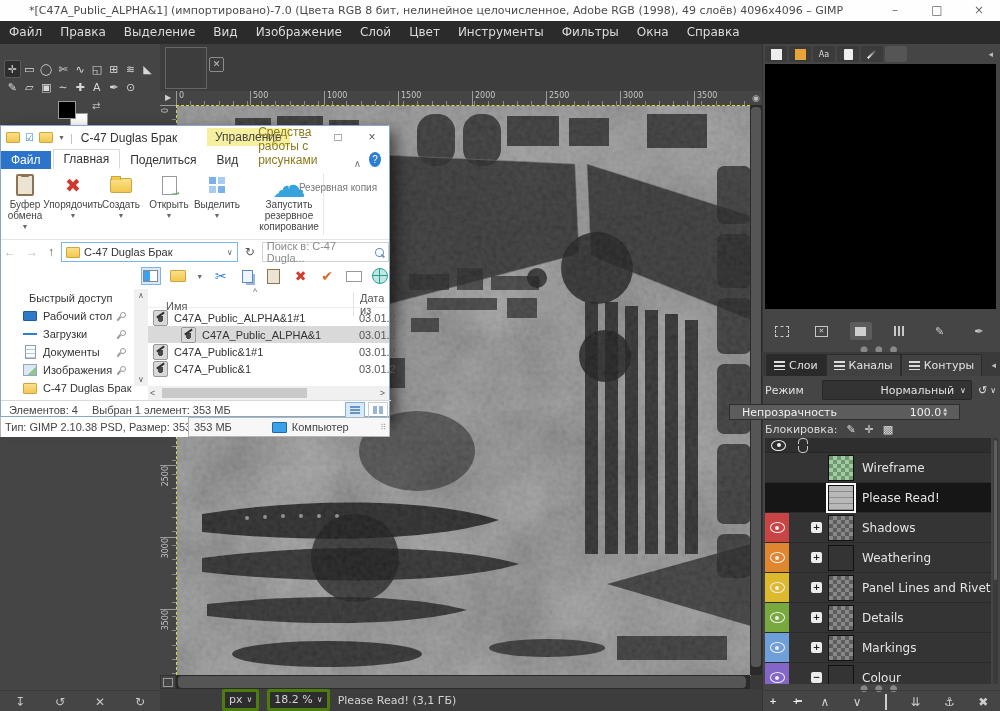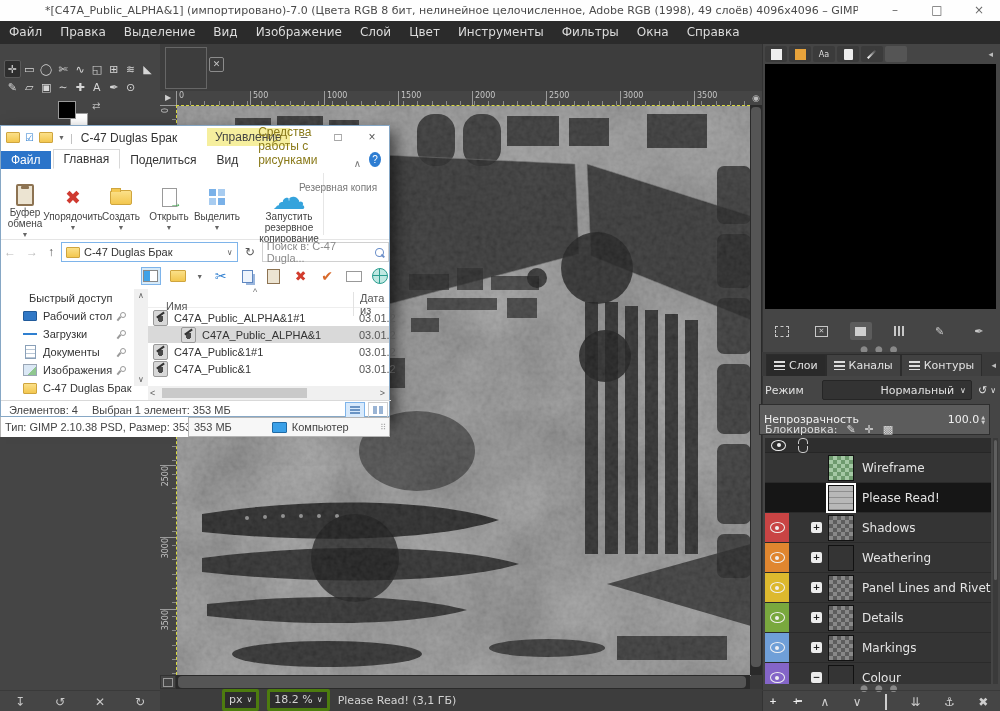--- a/index.html
+++ b/index.html
@@ -1,21 +1,21 @@
 <!DOCTYPE html>
 <html><head>
 <meta charset="utf-8">
 <style>
   html,body{margin:0;padding:0;background:#222;}
   #stage{position:relative;width:1000px;height:711px;overflow:hidden;
     font-family:"DejaVu Sans","Liberation Sans",sans-serif;font-size:11px;
     background:#454545;-webkit-font-smoothing:antialiased;}
   .abs{position:absolute;}
   
-  .titlebar{left:0;top:0;width:1000px;height:21px;background:#fefefe;display:flex;align-items:center;color:#4a4a4a;gap:16px;}
+  .titlebar{left:0;top:0;width:1000px;height:21px;background:#fefefe;display:flex;align-items:center;color:#4a4a4a;}
   .appicon{width:14px;height:14px;margin:0 7px 0 8px;border-radius:2px;
     background:#2c2c2c radial-gradient(circle at 30% 30%,#555 0 2px,transparent 2px),radial-gradient(circle at 70% 60%,#666 0 2px,#2c2c2c 3px);}
   .titletext{font-size:11px;white-space:nowrap;overflow:hidden;flex:1;}
   .wbtns{display:flex;height:100%;}
   .wbtn{width:42px;text-align:center;line-height:21px;color:#6a6a6a;font-size:12px;}
   .menubar{left:0;top:21px;width:1000px;height:23px;background:#2b2b2b;display:flex;align-items:center;border-bottom:1px solid #1f1f1f;}
   .menubar span{padding:0 9px;color:#dcdcdc;font-size:12px;line-height:23px;}
   
   .leftdock{left:0;top:44px;width:160px;height:667px;background:#454545;border-right:1px solid #333;}
   .toolgrid{position:absolute;left:4px;top:16px;width:152px;display:grid;grid-template-columns:repeat(9,1fr);grid-auto-rows:18px;}
@@ -68,21 +68,21 @@
   .x-rect{width:11px;height:9px;border:1px solid #c8c8c8;font-size:7px;line-height:9px;text-align:center;color:#c8c8c8;}
   .fill-rect{width:11px;height:9px;background:#cfcfcf;}
   .col-rect{width:12px;height:10px;background:repeating-linear-gradient(90deg,#c8c8c8 0 2px,transparent 2px 4px);}
   .dots{color:#888;font-size:9px;letter-spacing:2px;text-align:center;}
   .ltabs{left:762px;top:352px;width:238px;height:24px;background:#3a3a3a;display:flex;align-items:flex-end;padding-left:4px;box-sizing:border-box;}
   .ltab{height:21px;display:flex;align-items:center;gap:4px;padding:0 7px;color:#e2e2e2;font-size:11px;background:#414141;border:1px solid #2c2c2c;border-bottom:none;}
   .ltab.sel{background:#2a2a2a;}
   .ic-layers{width:11px;height:9px;background:repeating-linear-gradient(180deg,#ddd 0 2px,transparent 2px 4px);}
   .moderow{left:765px;top:379px;width:231px;height:22px;display:flex;align-items:center;color:#e0e0e0;}
   .modecombo{margin-left:auto;width:138px;height:18px;background:#333;border:1px solid #262626;border-radius:2px;display:flex;align-items:center;justify-content:flex-end;gap:6px;padding:0 5px;}
-  .oprow{left:759px;top:404px;width:231px;height:31px;background:#5c5c5c;border:1px solid #2e2e2e;box-sizing:border-box;display:flex;align-items:center;color:#f0f0f0;padding:0 4px;}
+  .oprow{left:729px;top:404px;width:231px;height:16px;background:#5c5c5c;border:1px solid #2e2e2e;box-sizing:border-box;display:flex;align-items:center;color:#f0f0f0;padding:0 12px;}
   .spin{margin-left:2px;display:flex;flex-direction:column;font-size:5px;color:#ccc;line-height:5px;}
   .lockrow{left:765px;top:422px;width:231px;height:15px;display:flex;align-items:center;gap:9px;color:#dcdcdc;}
   .llist{left:765px;top:438px;width:226px;height:246px;background:#2e2e2e;overflow:hidden;}
   .lscroll{left:993px;top:438px;width:5px;height:246px;background:#3a3a3a;}
   .lscroll div{position:absolute;top:2px;left:1px;width:3px;height:140px;background:#5f5f5f;border-radius:2px;}
   .partialrow{height:14px;display:flex;align-items:center;gap:12px;padding-left:6px;background:#2e2e2e;border-bottom:1px solid #262626;}
   .lrow{height:29px;display:flex;align-items:center;background:#343434;border-bottom:1px solid #2a2a2a;}
   .lrow.selected{background:#161616;}
   .ltag{width:24px;height:29px;flex:none;display:flex;align-items:center;justify-content:center;}
   .eye{width:13px;height:9px;border:1px solid #f0f0f0;border-radius:50%;display:flex;align-items:center;justify-content:center;flex:none;}
@@ -115,21 +115,21 @@
   .ewbtns{position:absolute;right:0;top:0;display:flex;}
   .ewbtn{width:34px;height:22px;text-align:center;line-height:22px;color:#555;font-size:12px;}
   .etabs{position:absolute;left:0;top:23px;width:100%;height:20px;display:flex;align-items:flex-end;border-bottom:1px solid #e3e3e3;font-size:12px;}
   .etab{padding:2px 10px;}
   .etab.file{background:#2b74c9;color:#fff;margin-right:2px;}
   .etab.active{border:1px solid #d8d8d8;border-bottom:1px solid #fff;background:#fff;}
   .etab.ctx{color:#8a7a1a;}
   .ecollapse{margin-left:auto;color:#777;padding:0 8px;font-size:10px;}
   .ehelp{width:15px;height:15px;border-radius:50%;background:#2d7dd2;color:#fff;text-align:center;line-height:15px;font-size:10px;margin:0 8px 2px 0;}
   .ribbon{position:absolute;left:0;top:43px;width:100%;height:70px;background:#fff;border-bottom:1px solid #e5e5e5;display:flex;}
-  .rbtn{width:48px;padding-top:15px;display:flex;flex-direction:column;align-items:center;text-align:center;font-size:10px;color:#444;line-height:11px;}
+  .rbtn{width:48px;padding-top:3px;display:flex;flex-direction:column;align-items:center;text-align:center;font-size:10px;color:#444;line-height:11px;}
   .rbtn.wide{width:96px;}
   .rarrow{font-size:7px;color:#666;}
   .rsep{width:1px;height:62px;background:#e6e6e6;margin-top:2px;}
   .glabel{position:absolute;left:282px;top:56px;width:110px;text-align:center;font-size:10px;color:#777;}
   .ric{height:26px;width:30px;position:relative;display:flex;align-items:center;justify-content:center;margin-bottom:1px;}
   .ric.clipboard::before{content:"";width:14px;height:18px;border:2px solid #8d7352;background:#ece4d2;border-radius:2px;}
   .ric.clipboard::after{content:"";position:absolute;top:2px;width:8px;height:3px;background:#8d7352;border-radius:1px;}
   .ric.delete-x::before{content:"✖";color:#cf3a30;font-size:19px;}
   .ric.folder::before{content:"";width:20px;height:13px;background:linear-gradient(#fbe089,#f3c74f);border:1px solid #cfa53e;border-radius:2px;}
   .ric.folder::after{content:"";position:absolute;top:4px;left:5px;width:8px;height:3px;background:#f3c74f;border:1px solid #cfa53e;border-bottom:none;}

